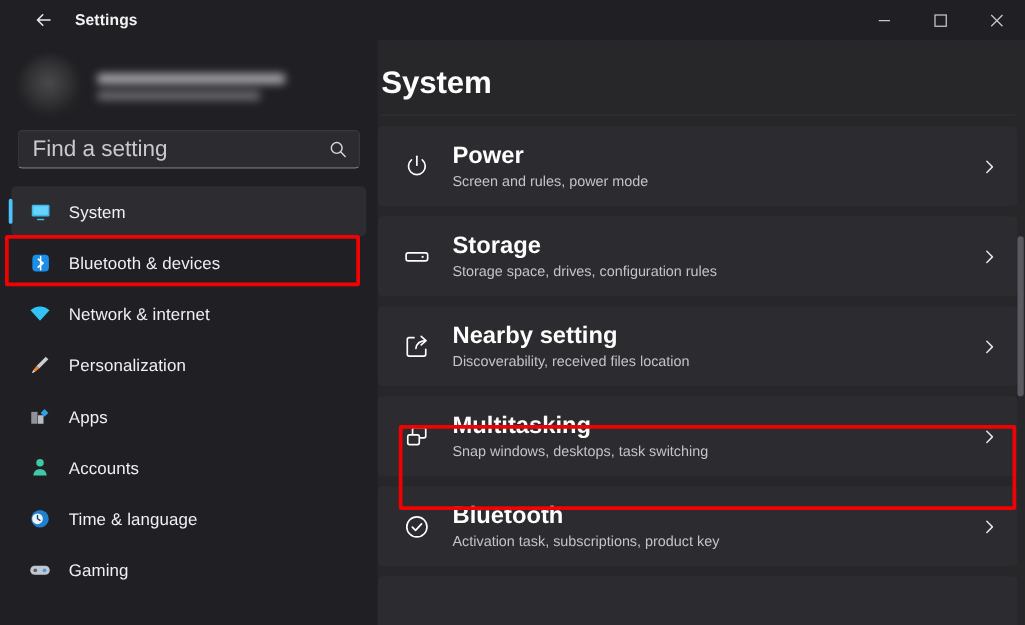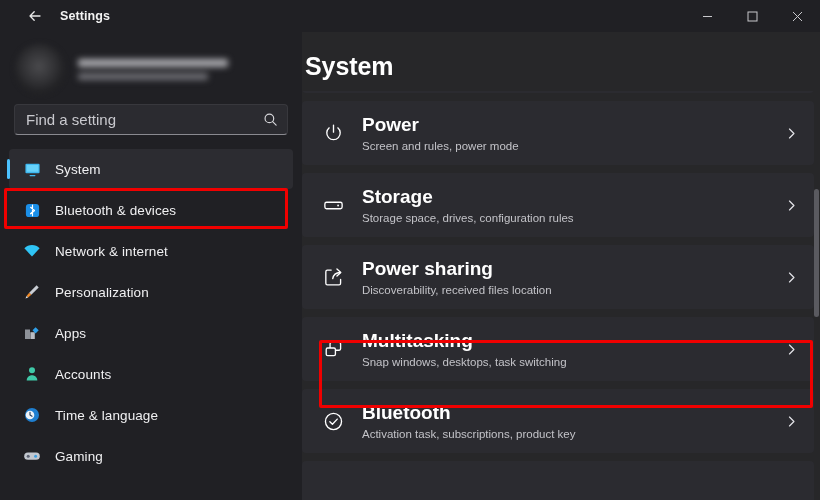--- a/index.html
+++ b/index.html
@@ -64,21 +64,21 @@
   .search-wrap { padding:0 14px; }
   .search-box {
     height:31px; background:#2b2b30;
     border:1px solid #38383d; border-bottom:1px solid #8a8a90;
     border-radius:4px;
     display:flex; align-items:center;
     padding:0 9px 0 11px;
   }
   .search-box input {
     flex:1; background:transparent; border:none; outline:none;
-    color:#d6d6da; font-size:15px;
+    color:#d6d6da; font-size:18px;
     font-family:"Liberation Sans", sans-serif;
   }
   .search-box input::placeholder { color:#c9c9ce; }
   .search-icon { color:#d6d6da; display:flex; }
 
   .nav { margin-top:14px; }
   .nav-item {
     position:relative;
     height:40px; margin:0 9px 1px 9px;
     display:flex; align-items:center; gap:14px;
@@ -337,21 +337,21 @@
 
           <div class="card">
             <span class="card-ico">
               <svg width="23" height="23" viewBox="0 0 24 24" fill="none" stroke="currentColor" stroke-width="1.4">
                 <path d="M9.6 4.3H5.6A1.6 1.6 0 0 0 4 5.9v12.2a1.6 1.6 0 0 0 1.6 1.6h12.2a1.6 1.6 0 0 0 1.6-1.6v-4" stroke-linecap="round"></path>
                 <path d="M11.2 13.2c.6-4 3.4-6.2 8-6.4" stroke-linecap="round"></path>
                 <path d="M15.6 3.2L19.6 6.8l-4 3.6" stroke-linecap="round" stroke-linejoin="round"></path>
               </svg>
             </span>
             <div class="card-text">
-              <div class="card-title">Power sharing</div>
+              <div class="card-title">Nearby setting</div>
               <div class="card-sub">Discoverability, received files location</div>
             </div>
             <span class="chev">
               <svg width="13" height="13" viewBox="0 0 16 16" fill="none" stroke="currentColor" stroke-width="1.5">
                   <path d="M5.5 2.5L11 8l-5.5 5.5" stroke-linecap="round" stroke-linejoin="round"></path>
                 </svg>
             </span>
           </div>
 
           <div class="card">

